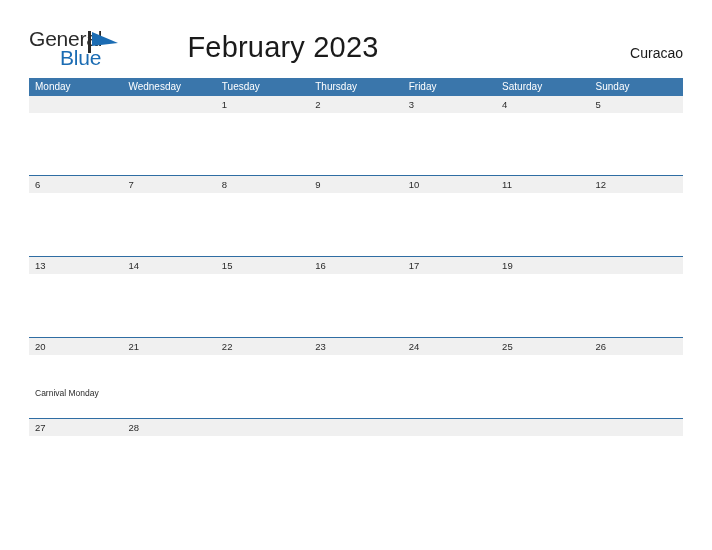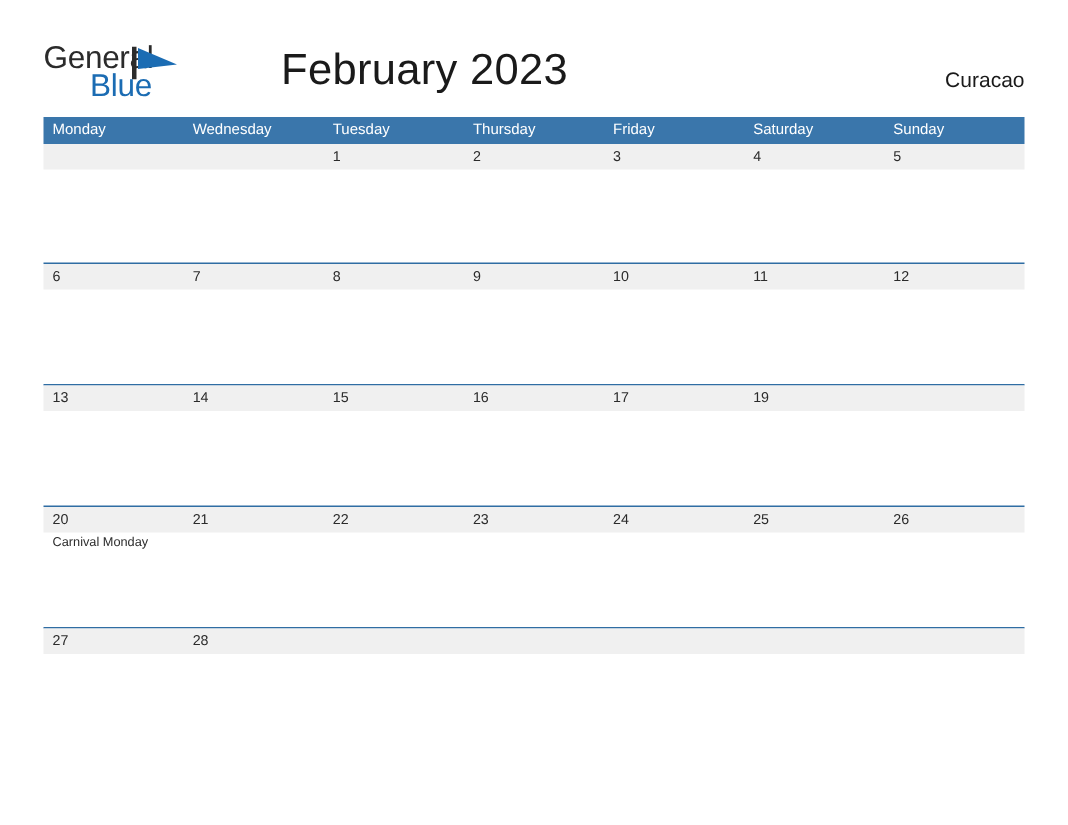--- a/index.html
+++ b/index.html
@@ -157,20 +157,21 @@
     position: absolute;
     left: 0;
     top: 18px;
     width: 654px;
     display: flex;
   }
   .event-cell {
     width: 93.43px;
     box-sizing: border-box;
     padding-left: 6px;
+    margin-top: 32px;
   }
   .event-text {
     font-size: 8.5px;
     line-height: 12px;
     color: #2b2b2b;
     white-space: nowrap;
   }
 </style>
 </head>
 <body>

